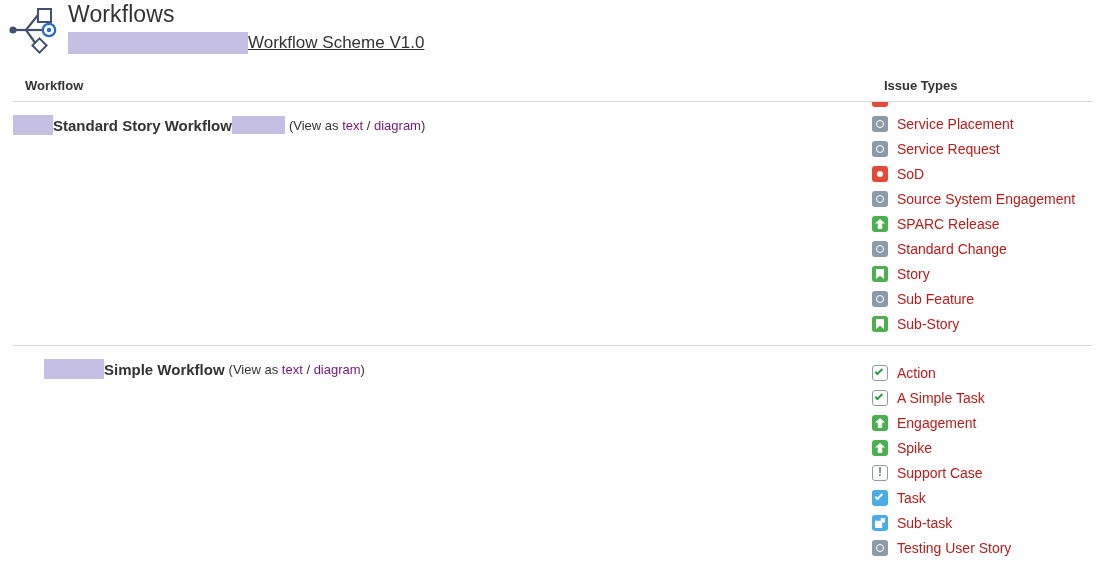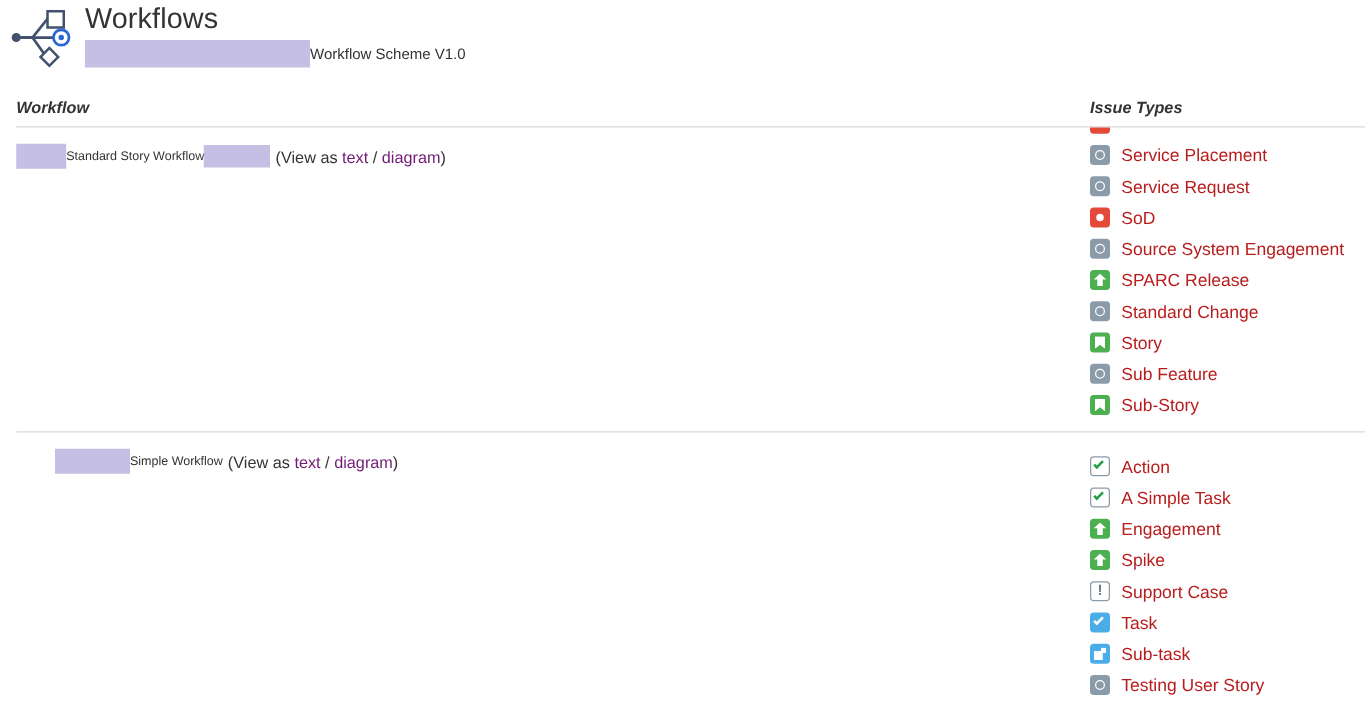--- a/index.html
+++ b/index.html
@@ -54,34 +54,34 @@
   .redact {
     background: #c5bfe3;
     display: inline-block;
     vertical-align: middle;
   }
   .redact-scheme {
     width: 180px;
     height: 22px;
   }
   .scheme-name {
-    font-size: 12px;
+    font-size: 17px;
     color: #333333;
     white-space: nowrap;
     line-height: 22px;
+    text-decoration: underline;
   }
 
   
   .col-head-row {
     position: absolute;
-    left: 0;
+    left: 12px;
     top: 78px;
     width: 921px;
     height: 24px;
-    font-style: italic;
   }
   .col-head {
     position: absolute;
     font-size: 13px;
     font-weight: bold;
     color: #333333;
     top: 0;
     line-height: 16px;
     white-space: nowrap;
   }
@@ -116,22 +116,23 @@
     color: #333333;
   }
   .wf-name-cell-1 { top: 13px; }
   .wf-name-cell-2 { top: 13px; padding-left: 31px; }
 
   .redact-pre-1 { width: 40px; height: 20px; }
   .redact-pre-2 { width: 60px; height: 20px; }
   .redact-mid-1 { width: 53px; height: 18px; }
 
   .wf-name {
-    font-size: 10px;
-    color: #333333;
+    font-size: 15px;
+    color: #333333;
+    font-weight: bold;
   }
   .view-as {
     font-size: 13px;
     color: #333333;
     margin-left: 4px;
   }
   .view-as a {
     color: #701a75;
     text-decoration: none;
   }

